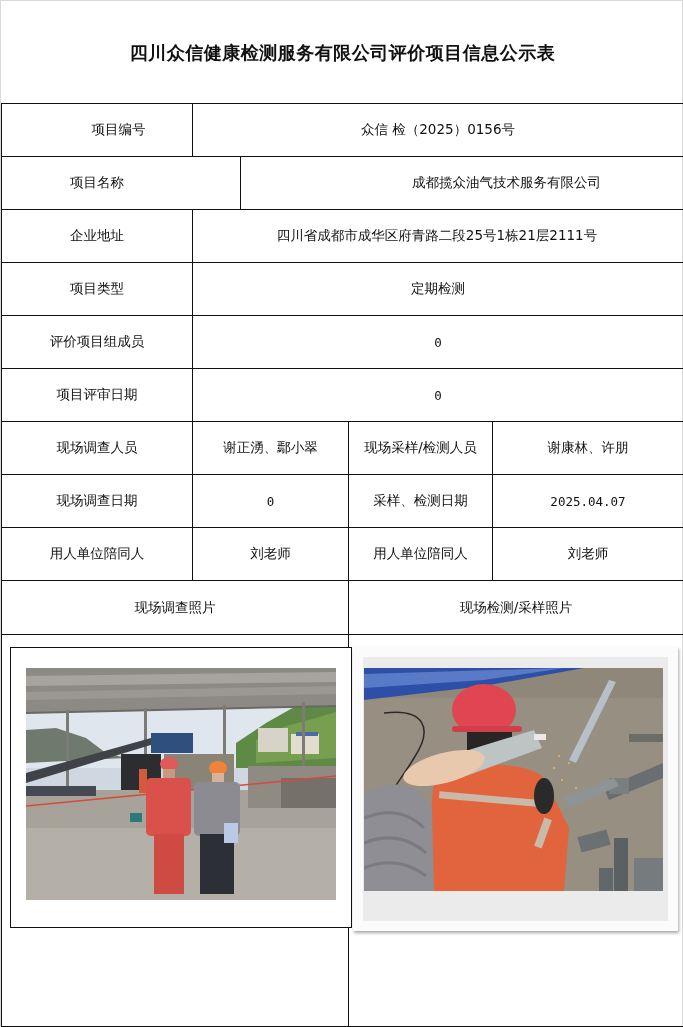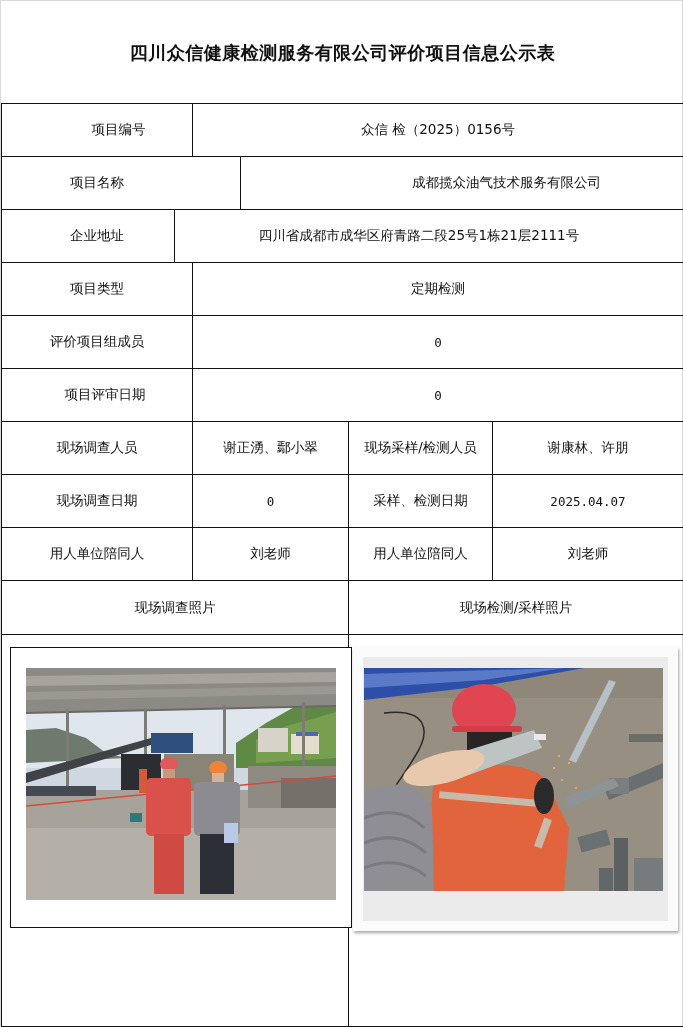--- a/index.html
+++ b/index.html
@@ -54,35 +54,35 @@
       <div class="cell vline" style="left:190px;width:491px;">众信 检（2025）0156号</div>
     </div>
 
     <div class="row" style="top:53px;height:53px;">
       <div class="cell" style="left:0;width:190px;">项目名称</div>
       <div class="cell vline" style="left:190px;width:532px;margin-left:48px;">成都揽众油气技术服务有限公司</div>
     </div>
 
     <div class="row" style="top:106px;height:53px;padding-left:32px;">
       <div class="cell" style="left:0;width:190px;">企业地址</div>
-      <div class="cell vline" style="left:172px;width:489px;">四川省成都市成华区府青路二段25号1栋21层2111号</div>
+      <div class="cell vline" style="left:190px;width:489px;">四川省成都市成华区府青路二段25号1栋21层2111号</div>
     </div>
 
     <div class="row" style="top:159px;height:53px;">
       <div class="cell" style="left:0;width:190px;">项目类型</div>
       <div class="cell vline" style="left:190px;width:491px;">定期检测</div>
     </div>
 
     <div class="row" style="top:212px;height:53px;padding-left:20px;">
       <div class="cell" style="left:0;width:190px;">评价项目组成员</div>
       <div class="cell vline mono" style="left:190px;width:491px;">0</div>
     </div>
 
     <div class="row" style="top:265px;height:53px;">
-      <div class="cell" style="left:8px;width:190px;">项目评审日期</div>
+      <div class="cell" style="left:0;width:190px;">项目评审日期</div>
       <div class="cell vline mono" style="left:190px;width:491px;">0</div>
     </div>
 
     <div class="row" style="top:318px;height:53px;">
       <div class="cell" style="left:0;width:190px;">现场调查人员</div>
       <div class="cell vline" style="left:190px;width:156px;">谢正湧、鄢小翠</div>
       <div class="cell vline" style="left:490px;width:191px;">谢康林、许朋</div>
       <div class="cell vline" style="left:346px;width:144px;">现场采样/检测人员</div>
     </div>
 

